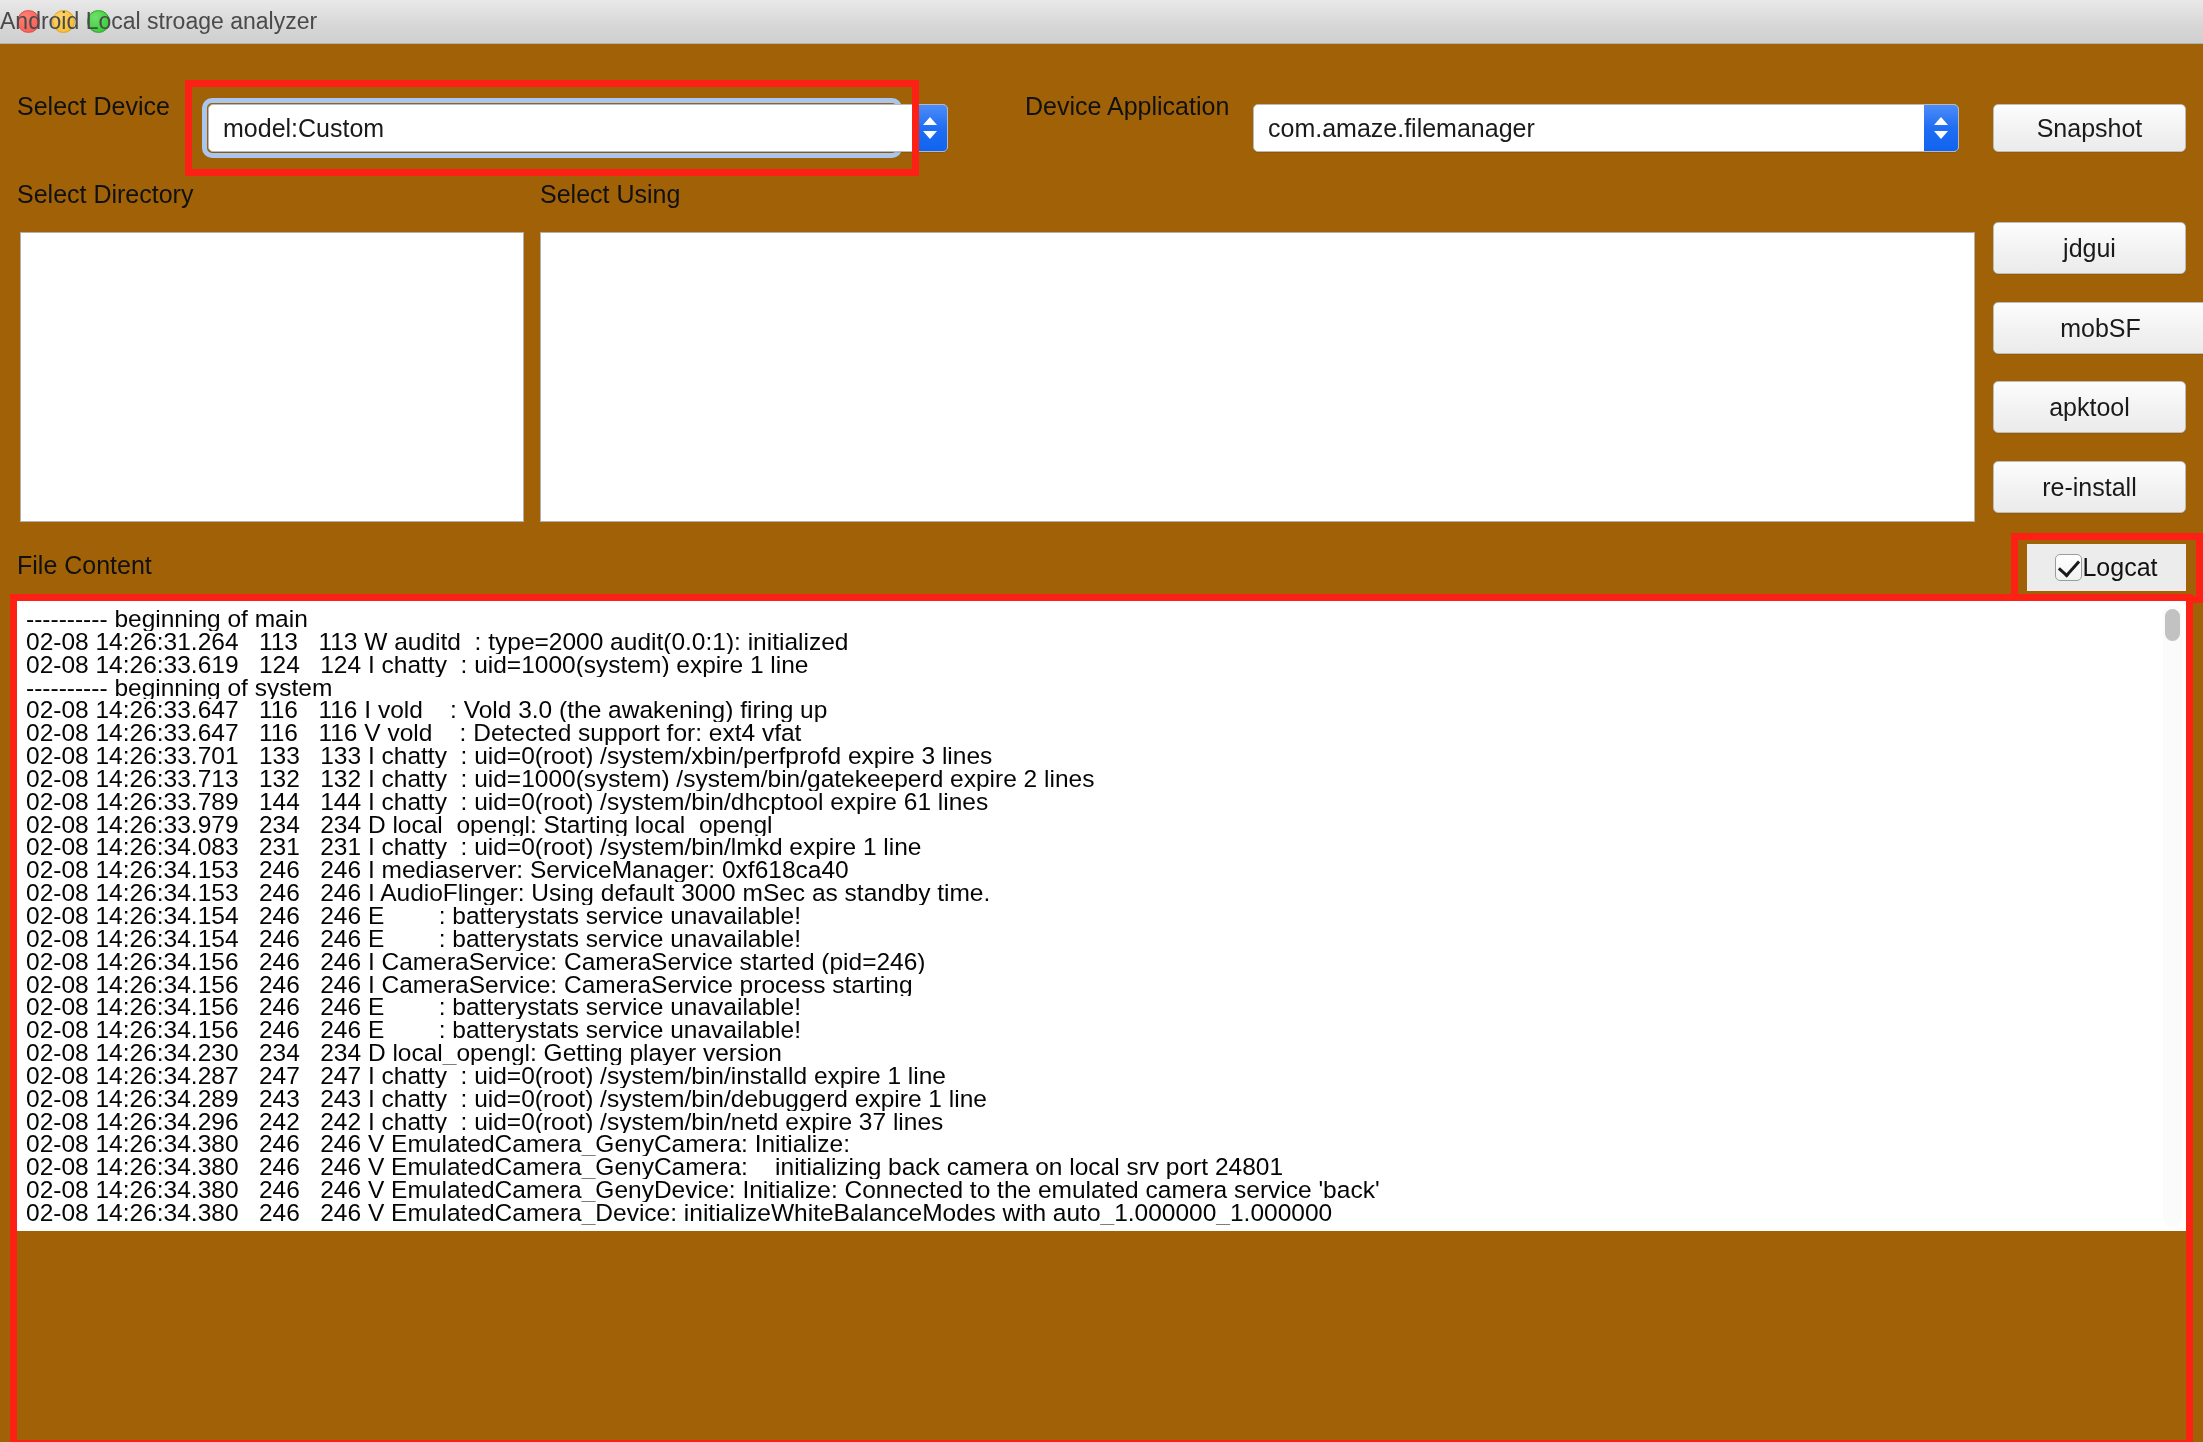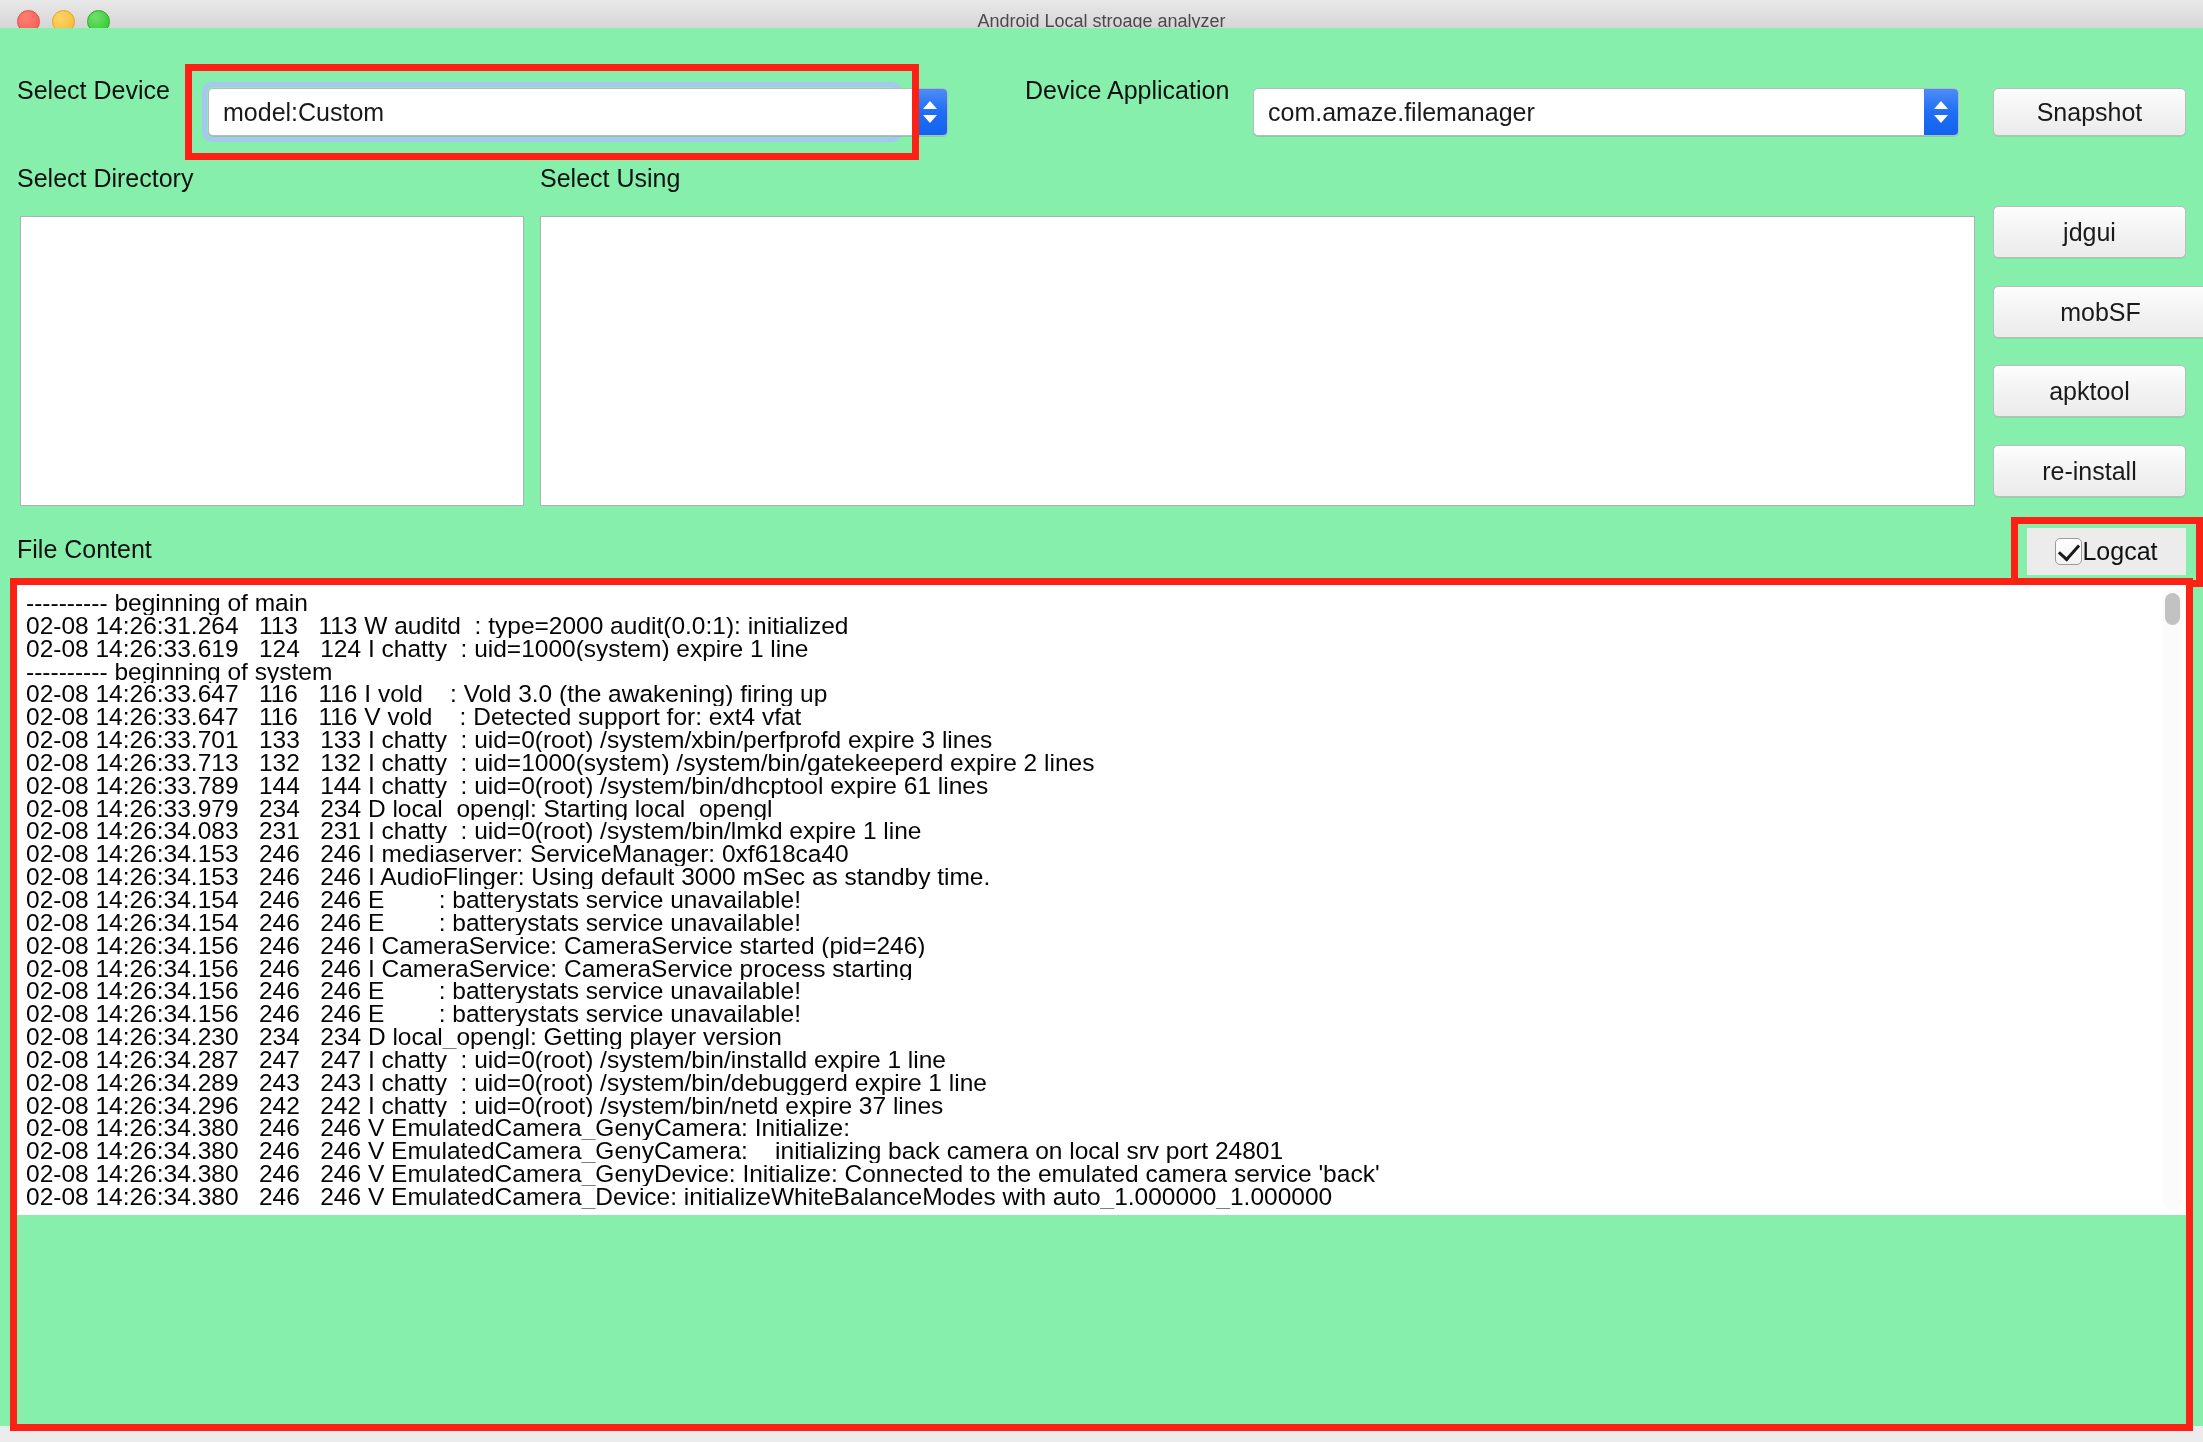--- a/index.html
+++ b/index.html
@@ -49,33 +49,33 @@
   }
   .light.red    { background: radial-gradient(circle at 35% 30%, #ff8074, #f2584f); border: 1px solid #dd4c45; }
   .light.yellow { background: radial-gradient(circle at 35% 30%, #ffd36b, #f6b829); border: 1px solid #dca620; }
   .light.green  { background: radial-gradient(circle at 35% 30%, #6fe06a, #2cc62c); border: 1px solid #24ab25; }
 
   #window-title {
     position: absolute;
     left: 0; right: 0; top: 0;
     height: 45px;
     line-height: 43px;
-    text-align: center;
-    font-size: 18px;
+    text-align: left;
+    font-size: 23px;
     color: #4a4a4a;
   }
 
   
   #content {
     position: absolute;
     left: 0;
-    top: 28px;
+    top: 44px;
     width: 2203px;
     height: 1398px;
-    background: #86efac;
+    background: #a16207;
   }
 
   .lbl {
     position: absolute;
     font-size: 25px;
     color: #111;
     white-space: nowrap;
   }
 
   

